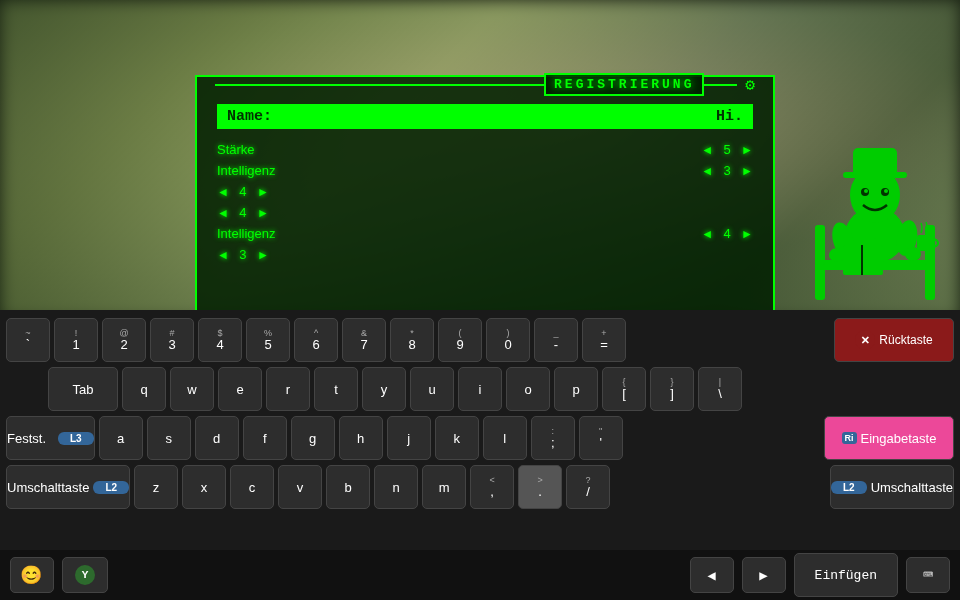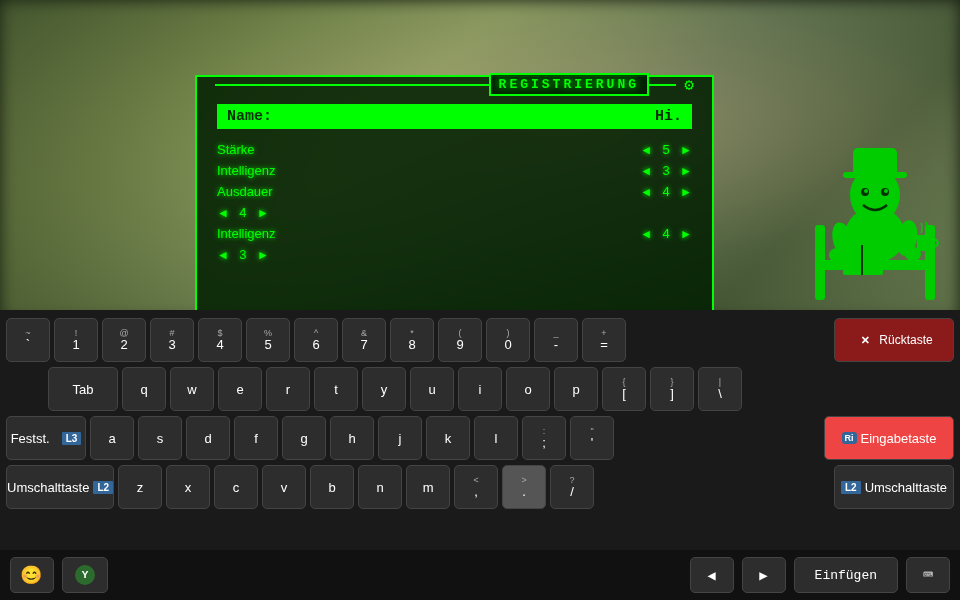--- a/index.html
+++ b/index.html
@@ -31,21 +31,21 @@
       height: 320px;
       background: radial-gradient(ellipse at 60% 40%, rgba(180,160,120,0.5) 0%, rgba(80,100,60,0.3) 50%, rgba(40,60,30,0.6) 100%);
       z-index: 1;
     }
 
     
     #terminal-panel {
       position: absolute;
       top: 75px;
       left: 195px;
-      width: 519px;
+      width: 580px;
       height: 250px;
       background: rgba(0, 30, 0, 0.85);
       border: 2px solid #00ff00;
       z-index: 10;
       padding: 8px;
     }
 
     
     #terminal-header {
       display: flex;
@@ -222,21 +222,21 @@
       font-size: 12px;
     }
 
     .key-backspace-label {
       display: flex;
       align-items: center;
       gap: 4px;
     }
 
     .key-enter {
-      background: #ef4444;
+      background: #ec4899;
       min-width: 130px;
     }
 
     .key-highlighted {
       background: #555;
     }
 
     .x-badge {
       display: inline-block;
       background: #8B1A1A;
@@ -247,22 +247,22 @@
       text-align: center;
       line-height: 20px;
       font-size: 11px;
       font-weight: bold;
     }
 
     .l2-badge {
       display: inline-block;
       background: #336699;
       color: white;
-      border-radius: 1px;
-      padding: 1px 4px;
+      border-radius: 6px;
+      padding: 1px 12px;
       font-size: 10px;
       font-weight: bold;
     }
 
     .ri-badge {
       display: inline-block;
       background: #336699;
       color: white;
       border-radius: 3px;
       padding: 1px 3px;
@@ -320,21 +320,21 @@
       color: white;
       font-size: 14px;
     }
 
     .einfugen-key {
       background: #2d2d2d;
       color: white;
       border: 1px solid #444;
       border-radius: 5px;
       padding: 0 20px;
-      height: 36px;
+      height: 44px;
       display: flex;
       align-items: center;
       cursor: pointer;
       font-size: 13px;
     }
 
     .bottom-spacer { flex: 1; }
 
     .keyboard-icon-key {
       background: #2d2d2d;
@@ -390,21 +390,20 @@
     <span class="stat-value">5</span>
     <span class="stat-arrow-right">►</span>
   </div>
       <div class="stat-row">
     <span class="stat-name">Intelligenz</span>
     <span class="stat-arrow-left">◄</span>
     <span class="stat-value">3</span>
     <span class="stat-arrow-right">►</span>
   </div>
       <div class="stat-row">
-    <span class="stat-name">Ausdauer</span>
     <span class="stat-arrow-left">◄</span>
     <span class="stat-value">4</span>
     <span class="stat-arrow-right">►</span>
   </div>
       <div class="stat-row">
     <span class="stat-arrow-left">◄</span>
     <span class="stat-value">4</span>
     <span class="stat-arrow-right">►</span>
   </div>
       <div class="stat-row">

